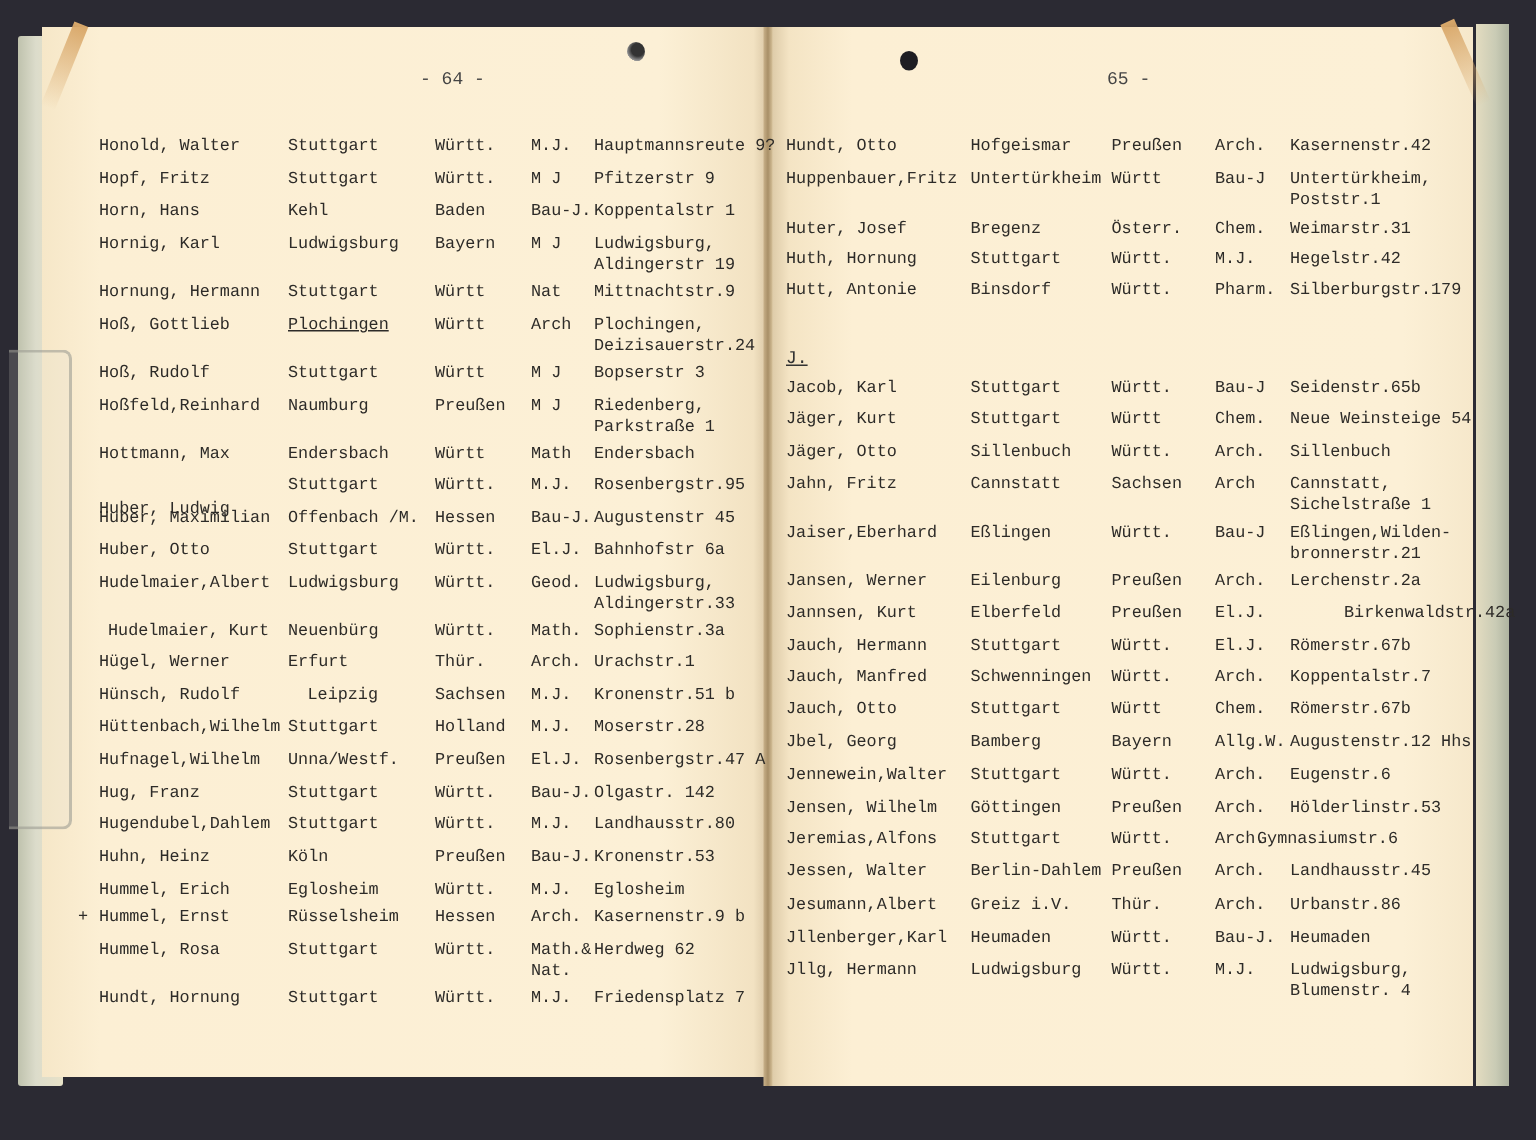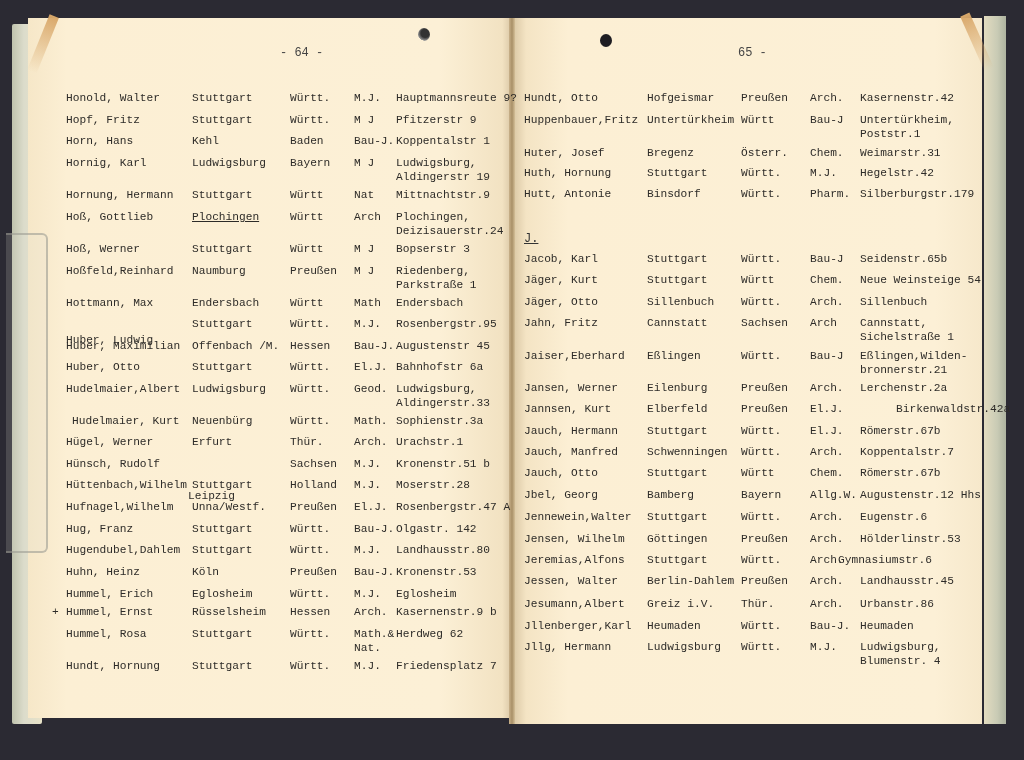--- a/index.html
+++ b/index.html
@@ -87,21 +87,21 @@
       <span style="left: 52px;"></span>
       <span style="left: 66px;">Hoß, Gottlieb</span>
       <span style="left: 192px; text-decoration: underline;">Plochingen</span>
       <span style="left: 290px;">Württ</span>
       <span class="addr" style="left: 354px;">Arch</span>
       <span class="addr" style="left: 396px;">Plochingen,
 Deizisauerstr.24</span>
     </div>
     <div class="row" style="top: 242px; left: 0px;">
       <span style="left: 52px;"></span>
-      <span style="left: 66px;">Hoß, Werner</span>
+      <span style="left: 66px;">Hoß, Rudolf</span>
       <span style="left: 192px;">Stuttgart</span>
       <span style="left: 290px;">Württ</span>
       <span class="addr" style="left: 354px;">M J</span>
       <span class="addr" style="left: 396px;">Bopserstr 3</span>
     </div>
     <div class="row" style="top: 264px; left: 0px;">
       <span style="left: 52px;"></span>
       <span style="left: 66px;">Hoßfeld,Reinhard</span>
       <span style="left: 192px;">Naumburg</span>
       <span style="left: 290px;">Preußen</span>
@@ -162,21 +162,21 @@
       <span style="left: 52px;"></span>
       <span style="left: 66px;">Hügel, Werner</span>
       <span style="left: 192px;">Erfurt</span>
       <span style="left: 290px;">Thür.</span>
       <span class="addr" style="left: 354px;">Arch.</span>
       <span class="addr" style="left: 396px;">Urachstr.1</span>
     </div>
     <div class="row" style="top: 457px; left: 0px;">
       <span style="left: 52px;"></span>
       <span style="left: 66px;">Hünsch, Rudolf</span>
-      <span style="left: 188px; margin-top: 32px;">Leipzig</span>
+      <span style="left: 205px;">Leipzig</span>
       <span style="left: 290px;">Sachsen</span>
       <span class="addr" style="left: 354px;">M.J.</span>
       <span class="addr" style="left: 396px;">Kronenstr.51 b</span>
     </div>
     <div class="row" style="top: 478px; left: 0px;">
       <span style="left: 52px;"></span>
       <span style="left: 66px;">Hüttenbach,Wilhelm</span>
       <span style="left: 192px;">Stuttgart</span>
       <span style="left: 290px;">Holland</span>
       <span class="addr" style="left: 354px;">M.J.</span>

